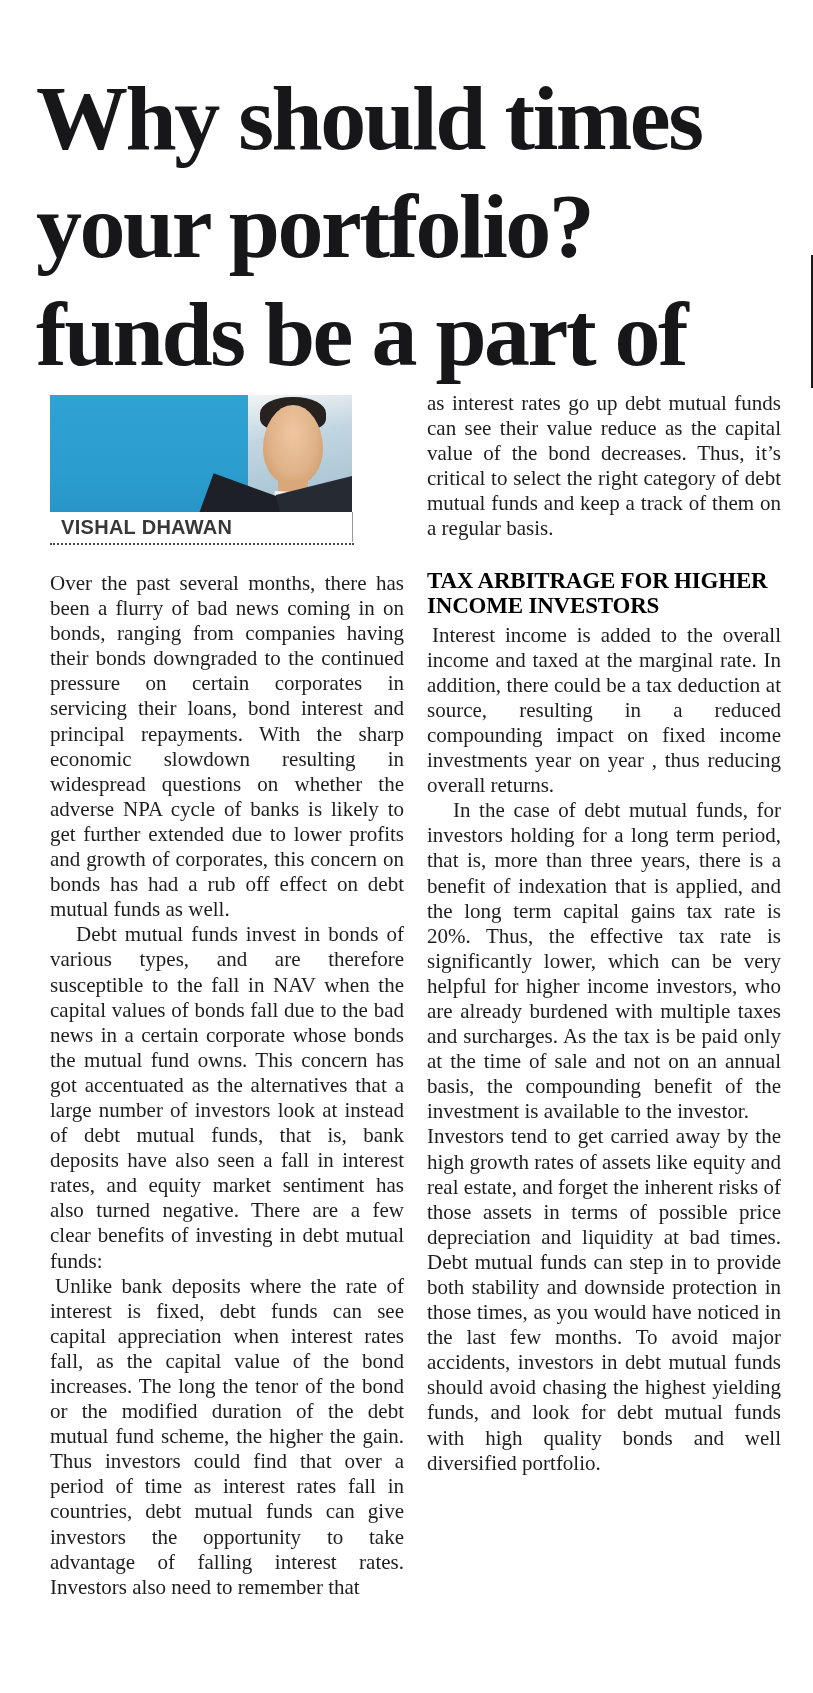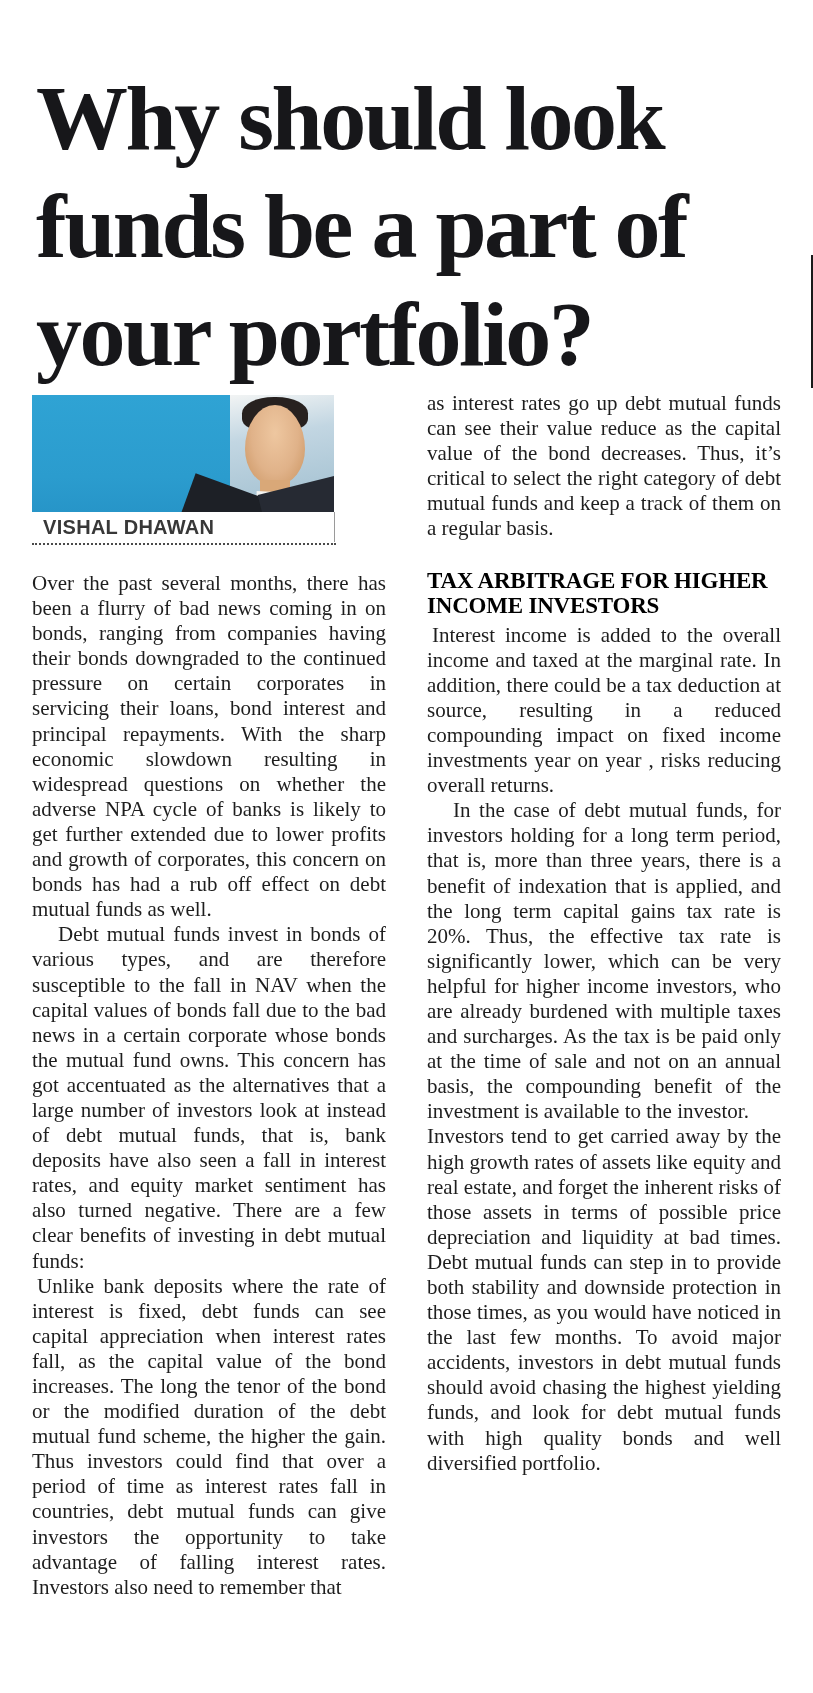--- a/index.html
+++ b/index.html
@@ -22,21 +22,21 @@
     font-weight: 700;
     font-size: 92px;
     line-height: 108px;
     letter-spacing: -2.5px;
     color: #17171a;
   }
   .headline span { display: block; white-space: nowrap; }
 
   
   .col { position: absolute; top: 366px; width: 354px; margin-top: 25px; }
-  .col-left  { left: 32px;  }
+  .col-left  { left: 50px;  }
   .col-right { left: 427px; }
 
   .col p.body {
     margin: 0;
     font-size: 21px;
     line-height: 25.1px;
     text-align: justify;
     color: #1e1e1e;
     hyphens: auto;
     -webkit-hyphens: auto;
@@ -143,23 +143,23 @@
     height: 133px;
     background: #1a1a1a;
   }
 </style>
 </head>
 <body>
 
 <div class="page">
 
   <h1 class="headline">
-    <span>Why should look</span>
+    <span>Why should times</span>
+    <span>your portfolio?</span>
     <span>funds be a part of</span>
-    <span>your portfolio?</span>
   </h1>
 
   <div class="page-edge-rule"></div>
 
   <div class="col col-left">
 
     <div class="author-figure">
       <div class="author-photo">
         <div class="photo-right-bg"></div>
         <div class="photo-hair"></div>
@@ -173,18 +173,18 @@
     </div>
 
     <p class="body">Over the past several months, there has been a flurry of bad news coming in on bonds, ranging from companies having their bonds downgraded to the continued pressure on certain corporates in servicing their loans, bond interest and principal repayments. With the sharp economic slowdown resulting in widespread questions on whether the adverse NPA cycle of banks is likely to get further extended due to lower profits and growth of corporates, this concern on bonds has had a rub off effect on debt mutual funds as well.</p>
     <p class="body p-indent">Debt mutual funds invest in bonds of various types, and are therefore susceptible to the fall in NAV when the capital values of bonds fall due to the bad news in a certain corporate whose bonds the mutual fund owns. This concern has got accentuated as the alternatives that a large number of investors look at instead of debt mutual funds, that is, bank deposits have also seen a fall in interest rates, and equity market sentiment has also turned negative. There are a few clear benefits of investing in debt mutual funds:</p>
     <p class="body p-lead">Unlike bank deposits where the rate of interest is fixed, debt funds can see capital appreciation when interest rates fall, as the capital value of the bond increases. The long the tenor of the bond or the modified duration of the debt mutual fund scheme, the higher the gain. Thus investors could find that over a period of time as interest rates fall in countries, debt mutual funds can give investors the opportunity to take advantage of falling interest rates. Investors also need to remember that</p>
   </div>
 
   <div class="col col-right">
     <p class="body">as interest rates go up debt mutual funds can see their value reduce as the capital value of the bond decreases. Thus, it’s critical to select the right category of debt mutual funds and keep a track of them on a regular basis.</p>
     <h3 class="section-heading">TAX ARBITRAGE FOR HIGHER INCOME INVESTORS</h3>
-    <p class="body p-lead">Interest income is added to the overall income and taxed at the marginal rate. In addition, there could be a tax deduction at source, resulting in a reduced compounding impact on fixed income investments year on year , risks reducing overall returns.</p>
+    <p class="body p-lead">Interest income is added to the overall income and taxed at the marginal rate. In addition, there could be a tax deduction at source, resulting in a reduced compounding impact on fixed income investments year on year , thus reducing overall returns.</p>
     <p class="body p-indent">In the case of debt mutual funds, for investors holding for a long term period, that is, more than three years, there is a benefit of indexation that is applied, and the long term capital gains tax rate is 20%. Thus, the effective tax rate is significantly lower, which can be very helpful for higher income investors, who are already burdened with multiple taxes and surcharges. As the tax is be paid only at the time of sale and not on an annual basis, the compounding benefit of the investment is available to the investor.</p>
     <p class="body">Investors tend to get carried away by the high growth rates of assets like equity and real estate, and forget the inherent risks of those assets in terms of possible price depreciation and liquidity at bad times. Debt mutual funds can step in to provide both stability and downside protection in those times, as you would have noticed in the last few months. To avoid major accidents, investors in debt mutual funds should avoid chasing the highest yielding funds, and look for debt mutual funds with high quality bonds and well diversified portfolio.</p>
   </div>
 
 </div>
 
 </body></html>

